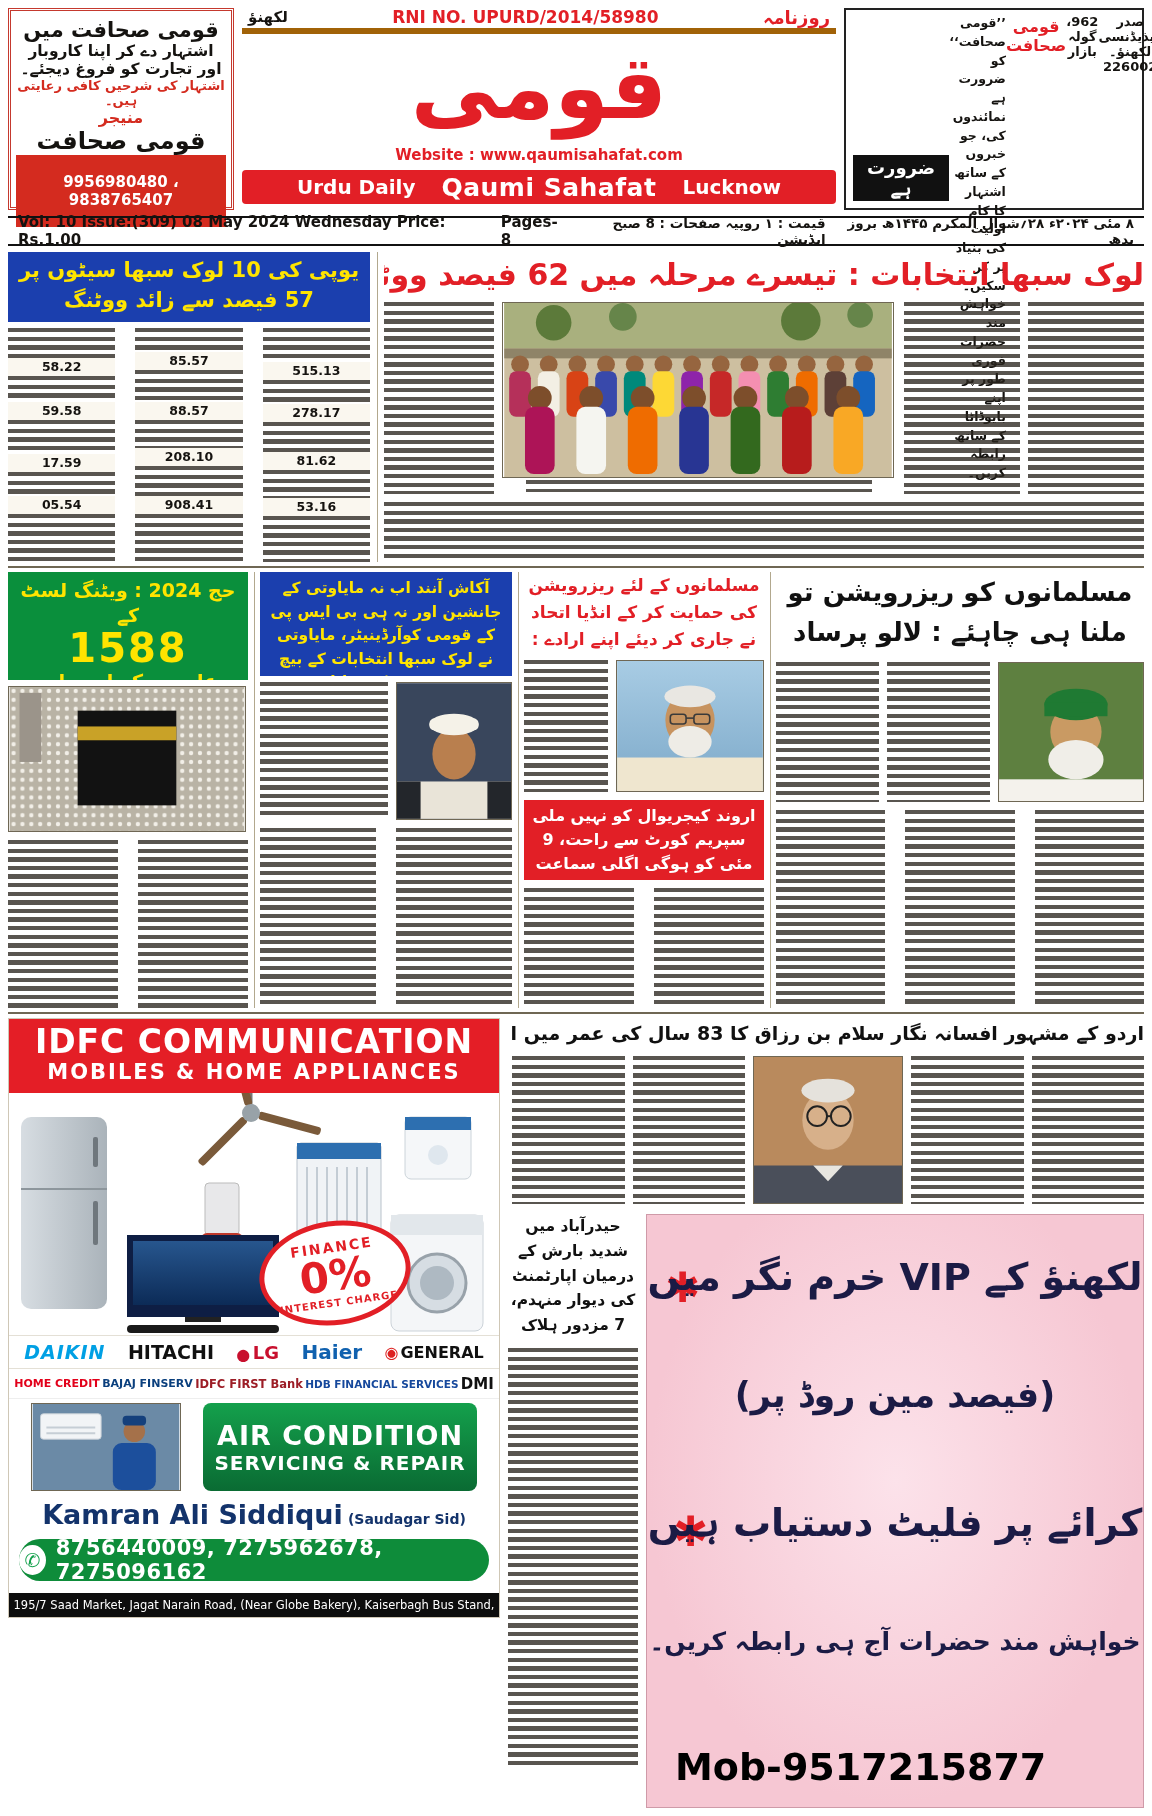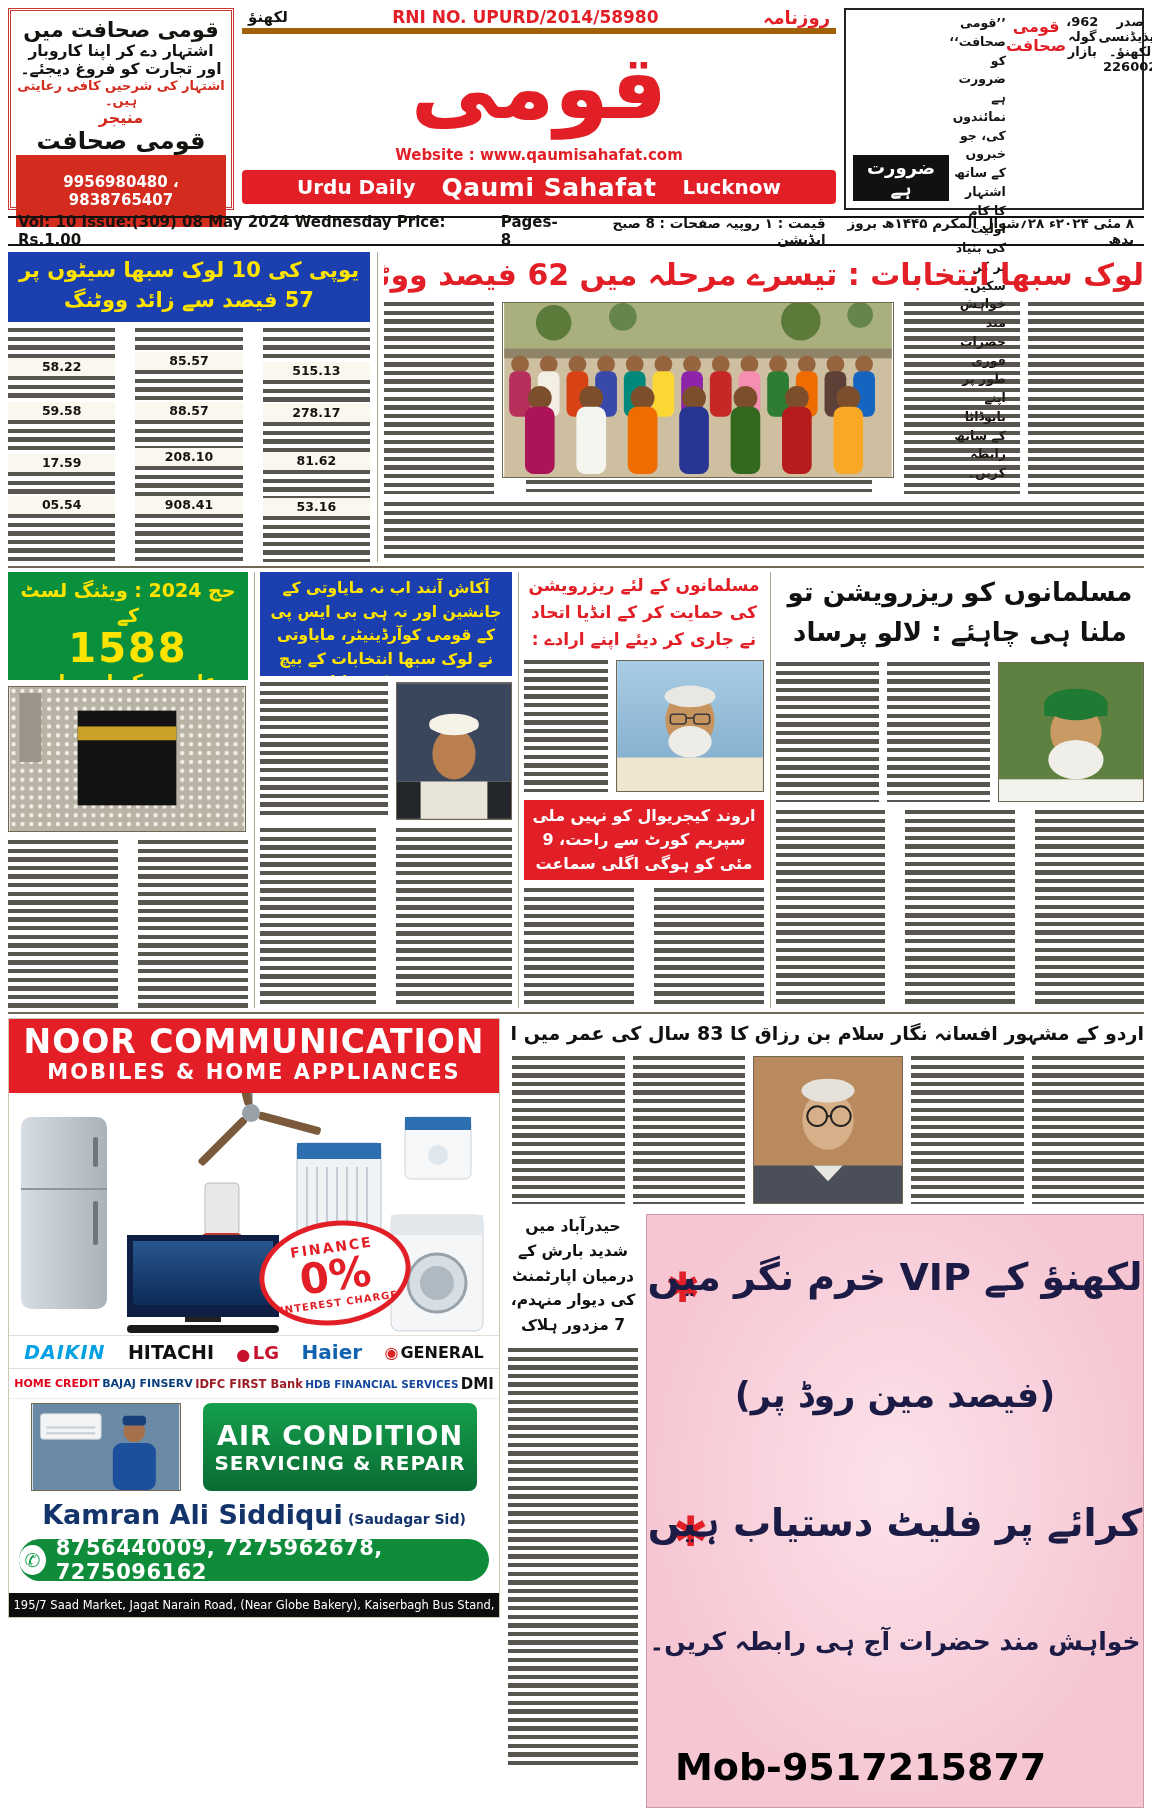--- a/index.html
+++ b/index.html
@@ -344,21 +344,21 @@
       <div class="col greek"></div>
       <div class="col greek"></div>
       <div class="col greek"></div>
     </div>
   </div>
 
   <div class="abs hrl" style="left:8px;top:1012px;width:1136px"></div>
 
   <div class="abs noor" style="left:8px;top:1018px;width:492px;height:600px">
     <div class="noor-banner">
-      <div class="nb1">NOOR COMMUNICATION</div>
+      <div class="nb1">IDFC COMMUNICATION</div>
       <div class="nb2">MOBILES &amp; HOME APPLIANCES</div>
     </div>
     <div class="noor-app">
       <svg width="490" height="242" viewBox="0 0 490 242">
         <defs>
           <linearGradient id="gfr" x1="0" y1="0" x2="1" y2="0">
               <stop offset="0" stop-color="#d7dde2"></stop>
               <stop offset="1" stop-color="#aab3ba"></stop>
             </linearGradient>
           <linearGradient id="gtv" x1="0" y1="0" x2="0" y2="1">

